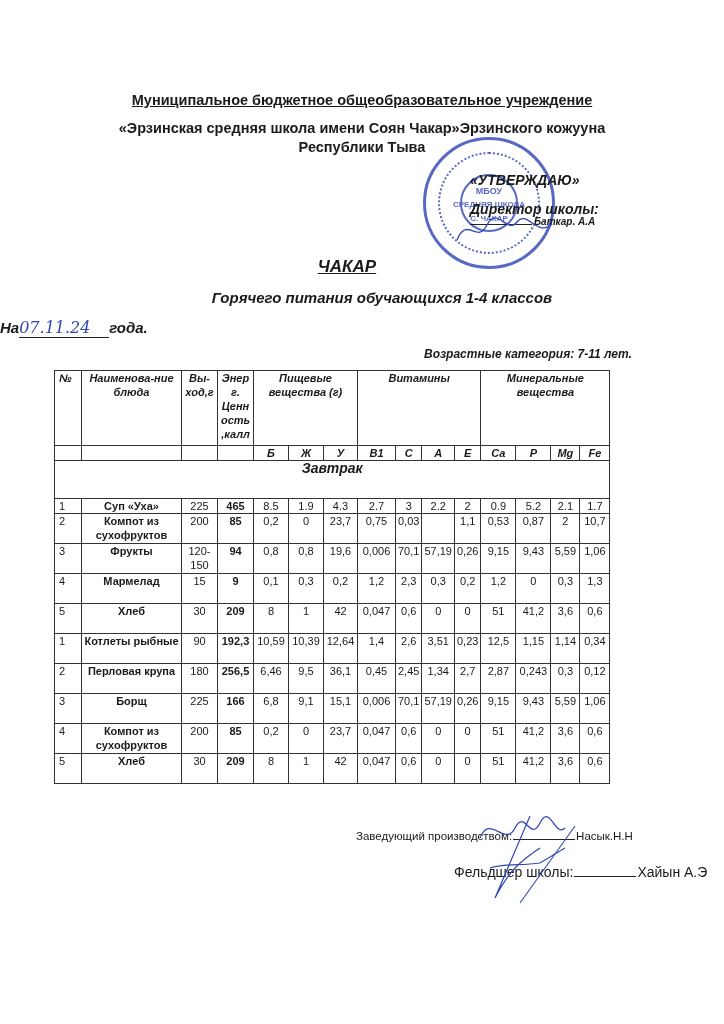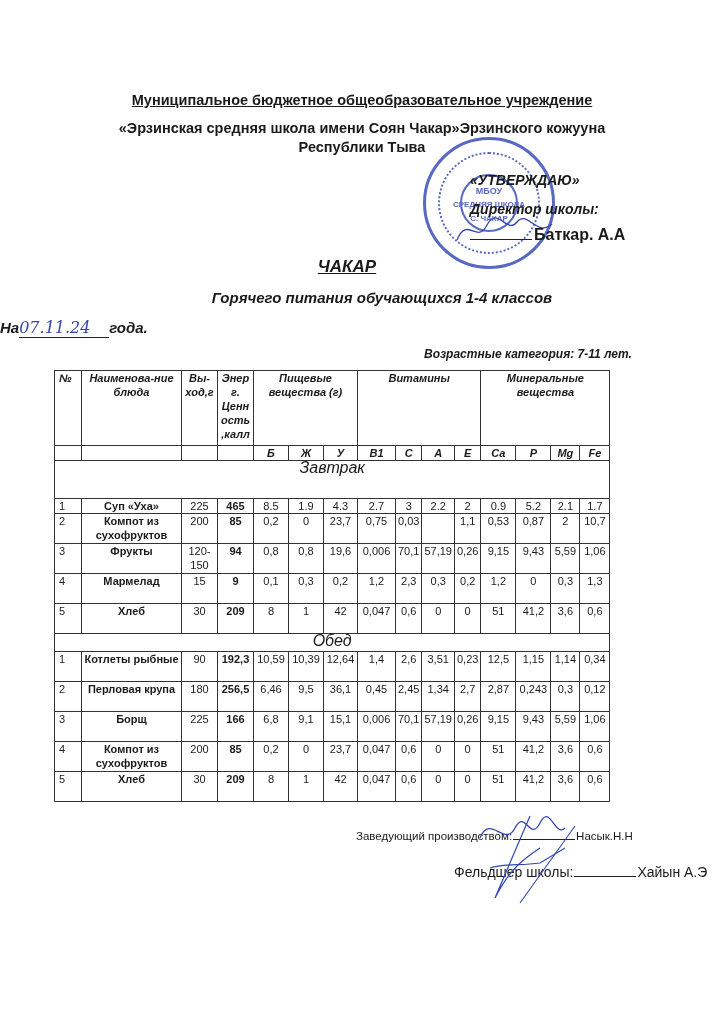--- a/index.html
+++ b/index.html
@@ -7,32 +7,32 @@
   .hdr { position: absolute; left: 0; width: 724px; text-align: center; font-weight: bold; font-size: 14.5px; }
   .hdr1 { top: 92px; text-decoration: underline; }
   .hdr2 { top: 120px; }
   .hdr3 { top: 139px; }
   .stamp { position: absolute; left: 423px; top: 137px; width: 132px; height: 132px; border-radius: 50%; border: 3px solid #3a4fb8; box-sizing: border-box; opacity: 0.85; }
   .stamp::before { content: ""; position: absolute; left: 12px; top: 12px; right: 12px; bottom: 12px; border-radius: 50%; border: 2px dotted #3a4fb8; }
   .stamp::after { content: ""; position: absolute; left: 34px; top: 34px; right: 34px; bottom: 34px; border-radius: 50%; border: 2px solid #3a4fb8; }
   .stamp-text { position: absolute; left: 0; width: 100%; text-align: center; color: #3a4fb8; font-size: 9px; font-weight: bold; }
   .approve { position: absolute; left: 470px; top: 172px; font-weight: bold; font-style: italic; font-size: 14px; }
   .director { position: absolute; left: 470px; top: 201px; font-weight: bold; font-style: italic; font-size: 14px; }
-  .director-name { position: absolute; left: 470px; top: 226px; width: 160px; font-weight: bold; font-size: 16px; }
+  .director-name { position: absolute; left: 470px; top: 216px; width: 160px; font-weight: bold; font-style: italic; font-size: 10px; }
   .director-line { display: inline-block; width: 62px; border-bottom: 1px solid #222; margin-right: 2px; }
   .menu-title { position: absolute; left: 0; top: 257px; width: 694px; text-align: center; font-weight: bold; font-style: italic; font-size: 17px; text-decoration: underline; }
   .subtitle { position: absolute; left: 0; top: 289px; width: 724px; text-align: center; font-weight: bold; font-style: italic; font-size: 15px; padding-left: 20px; }
   .date-line { position: absolute; left: 0; top: 318px; width: 700px; font-weight: bold; font-style: italic; font-size: 15px; }
   .date-val { display: inline-block; min-width: 90px; border-bottom: 1px solid #222; color: #3346b0; font-family: "DejaVu Serif", serif; font-weight: normal; font-style: italic; font-size: 16px; }
   .age { position: absolute; left: 424px; top: 347px; font-weight: bold; font-style: italic; font-size: 12px; }
 
   table.menu { position: absolute; left: 54px; top: 370px; border-collapse: collapse; font-size: 11px; table-layout: fixed; }
   table.menu td { border: 1px solid #333; padding: 0 2px; vertical-align: top; text-align: center; line-height: 14px; }
   .th { font-weight: bold; font-style: italic; }
-  .sec { font-weight: normal; font-style: italic; text-align: center !important; font-size: 16px; }
+  .sec { font-weight: bold; font-style: italic; text-align: center !important; font-size: 14px; }
   .bold { font-weight: bold; }
   .nm { font-weight: bold; }
   .num { text-align: left !important; padding-left: 4px !important; }
 
   .sig1 { position: absolute; left: 356px; top: 830px; font-size: 11.5px; }
   .sig2 { position: absolute; left: 406px; top: 864px; font-size: 14px; margin-left: 48px; }
   .sig-line { display: inline-block; width: 62px; border-bottom: 1px solid #222; margin: 0 1px; }
   .scrawl { position: absolute; }
 </style>
 </head>
@@ -192,23 +192,20 @@
         <td>42</td>
         <td>0,047</td>
         <td>0,6</td>
         <td>0</td>
         <td>0</td>
         <td>51</td>
         <td>41,2</td>
         <td>3,6</td>
         <td>0,6</td>
       </tr>
-      <tr style="height: 18px;">
-        <td colspan="15" class="sec">Обед</td>
-      </tr>
       <tr style="height: 30px;">
         <td class="num">1</td>
         <td class="nm">Котлеты рыбные</td>
         <td>90</td>
         <td class="bold">192,3</td>
         <td>10,59</td>
         <td>10,39</td>
         <td>12,64</td>
         <td>1,4</td>
         <td>2,6</td>

